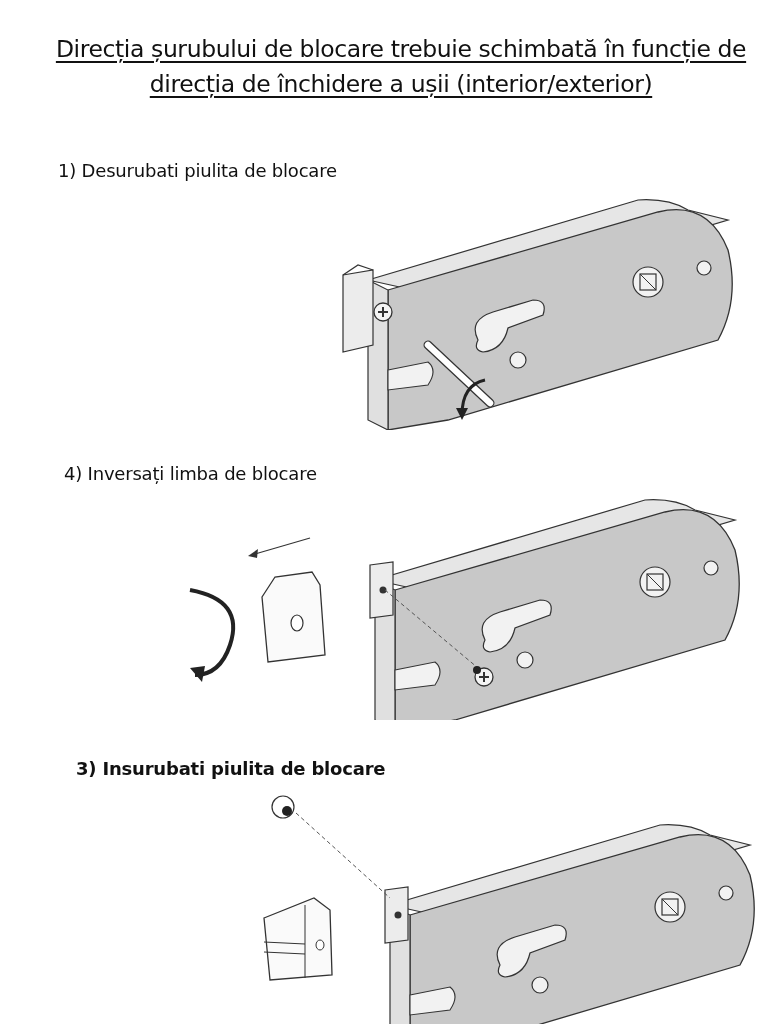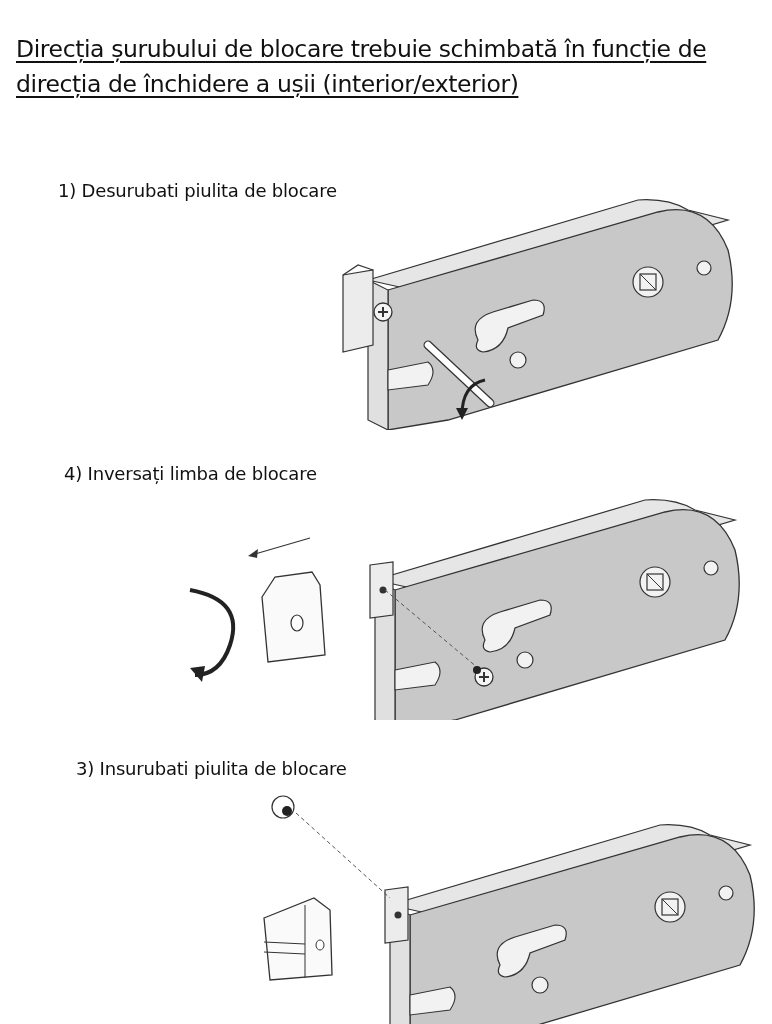--- a/index.html
+++ b/index.html
@@ -1,24 +1,24 @@
 <!DOCTYPE html>
 <html><head>
   <meta charset="utf-8">
   <style>
     html, body { margin: 0; padding: 0; background: #ffffff; }
     body { width: 772px; height: 1024px; position: relative; overflow: hidden;
            font-family: "DejaVu Sans", "Liberation Sans", sans-serif; color: #111; }
-    .title { position: absolute; left: 16px; top: 32px; width: 730px;
+    .title { position: absolute; left: 36px; top: 32px; width: 730px;
              font-size: 23.5px; line-height: 35px; text-decoration: underline;
-             text-underline-offset: 4px; text-decoration-thickness: 1.5px; letter-spacing: -0.4px; }
+             text-underline-offset: 4px; text-decoration-thickness: 1.5px; letter-spacing: -0.4px; text-align: center; }
     .step-label { position: absolute; font-size: 18px; letter-spacing: -0.2px; }
-    #s1 { left: 58px; top: 180px; }
+    #s1 { left: 58px; top: 160px; }
     #s2 { left: 64px; top: 463px; }
-    #s3 { left: 76px; top: 758px; }
+    #s3 { left: 76px; top: 758px; font-weight: bold; }
     svg.fig { position: absolute; left: 0; }
   </style>
 </head>
 <body>
 
 <div class="title">Direcția șurubului de blocare trebuie schimbată în funcție de direcția de închidere a ușii (interior/exterior)</div>
 
 <div class="step-label" id="s1">1) Desurubati piulita de blocare</div>
 <div class="step-label" id="s2">4) Inversați limba de blocare</div>
 <div class="step-label" id="s3">3) Insurubati piulita de blocare</div>

